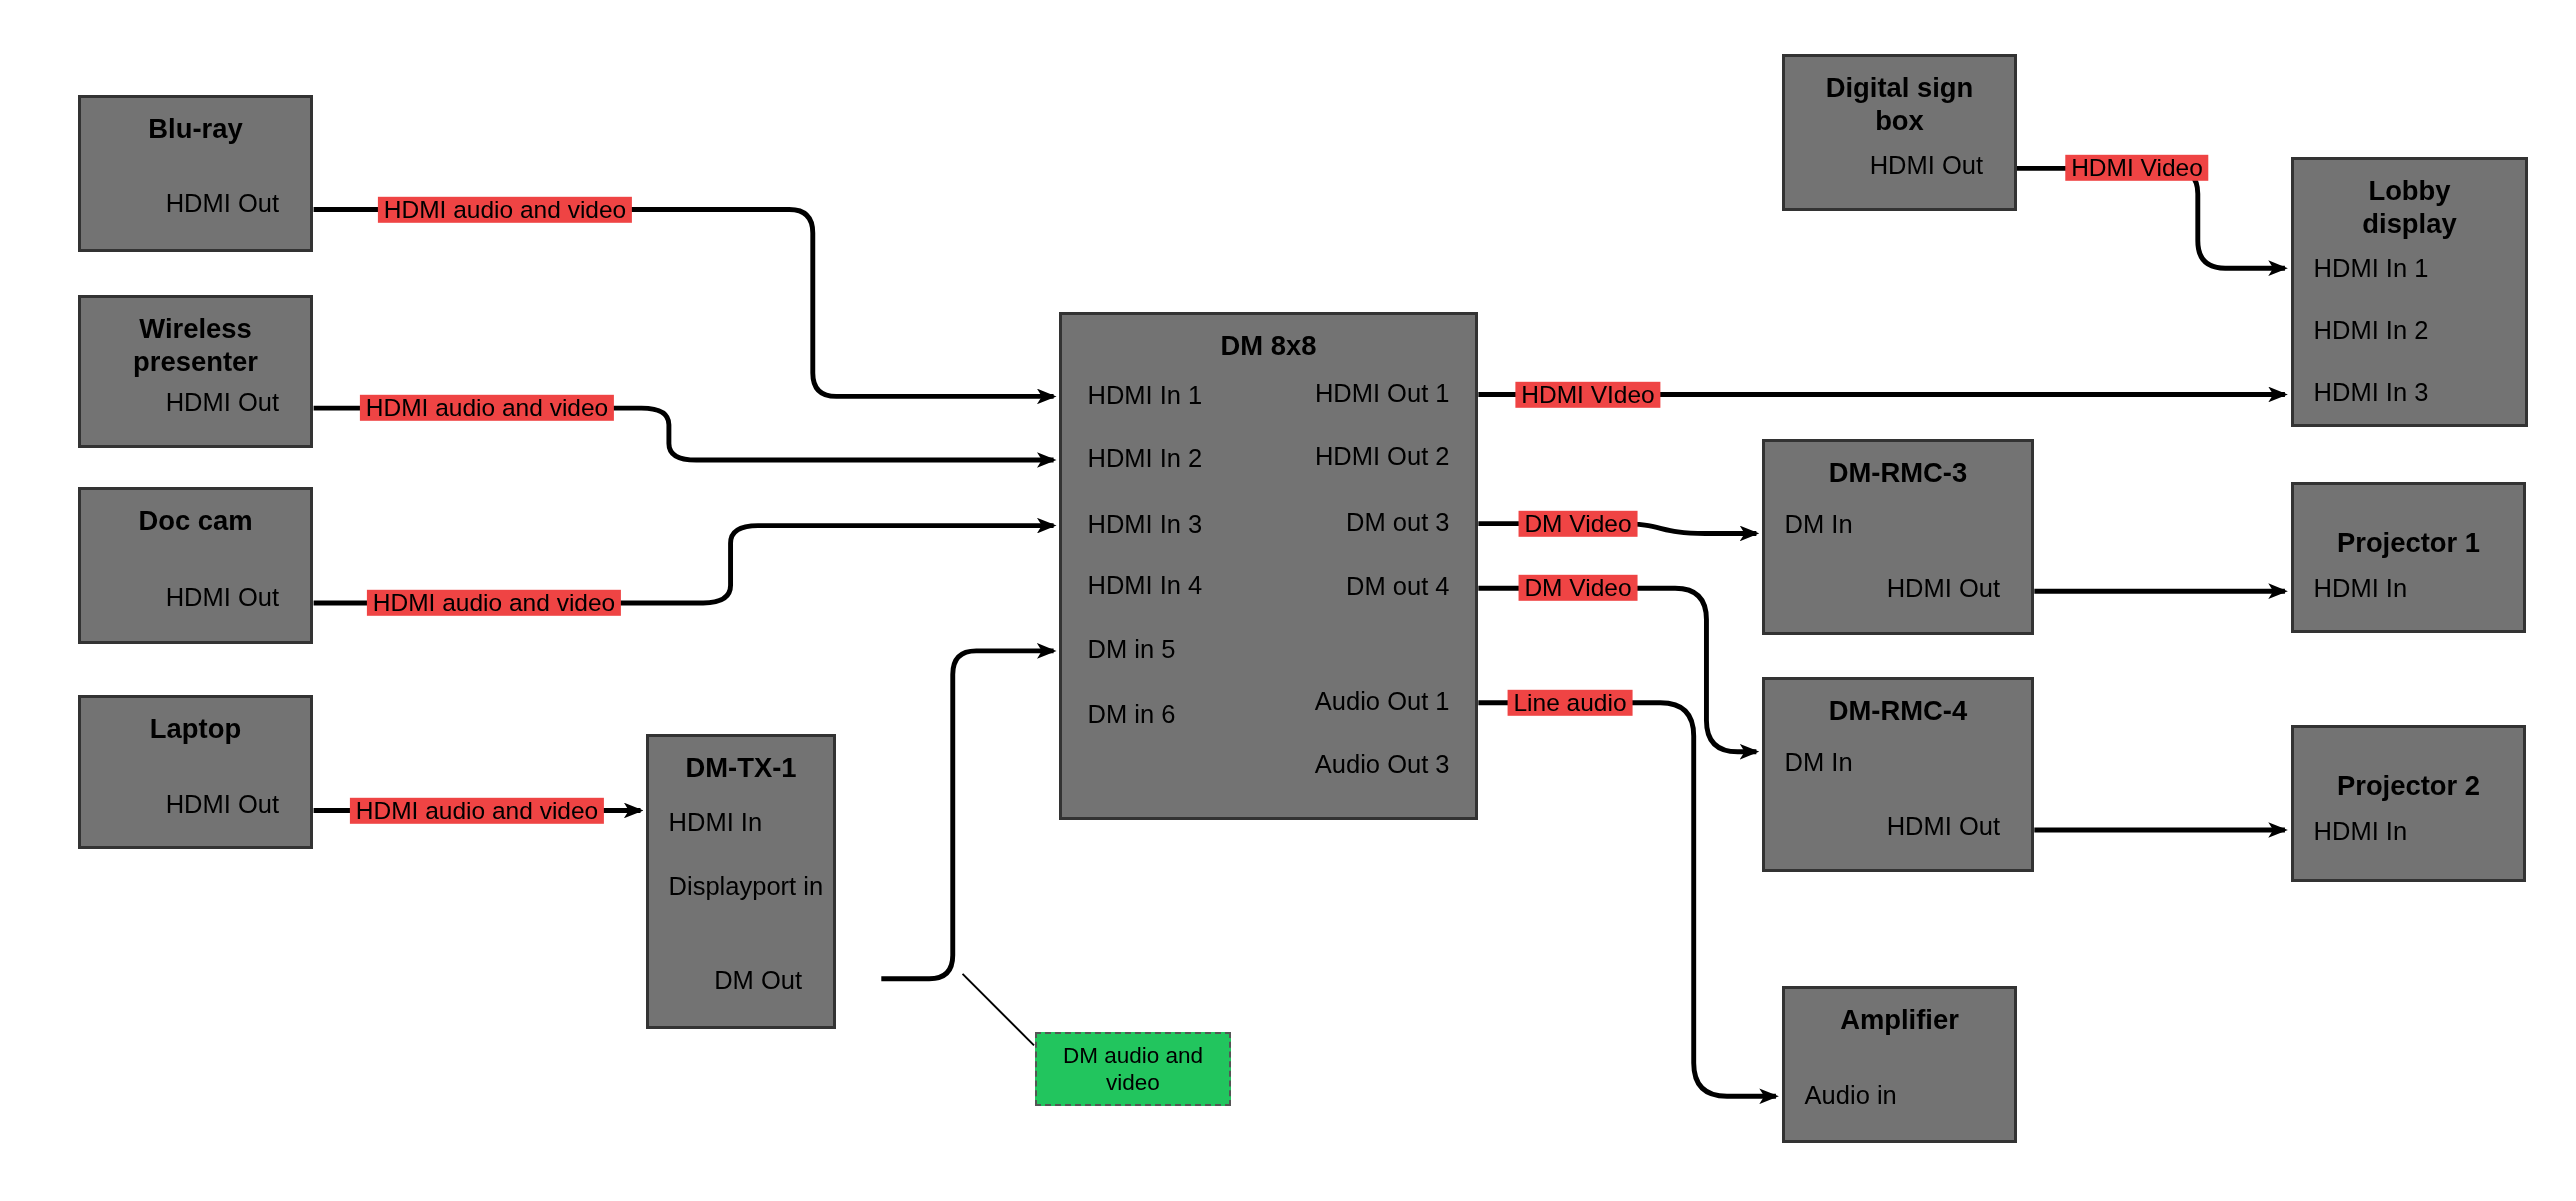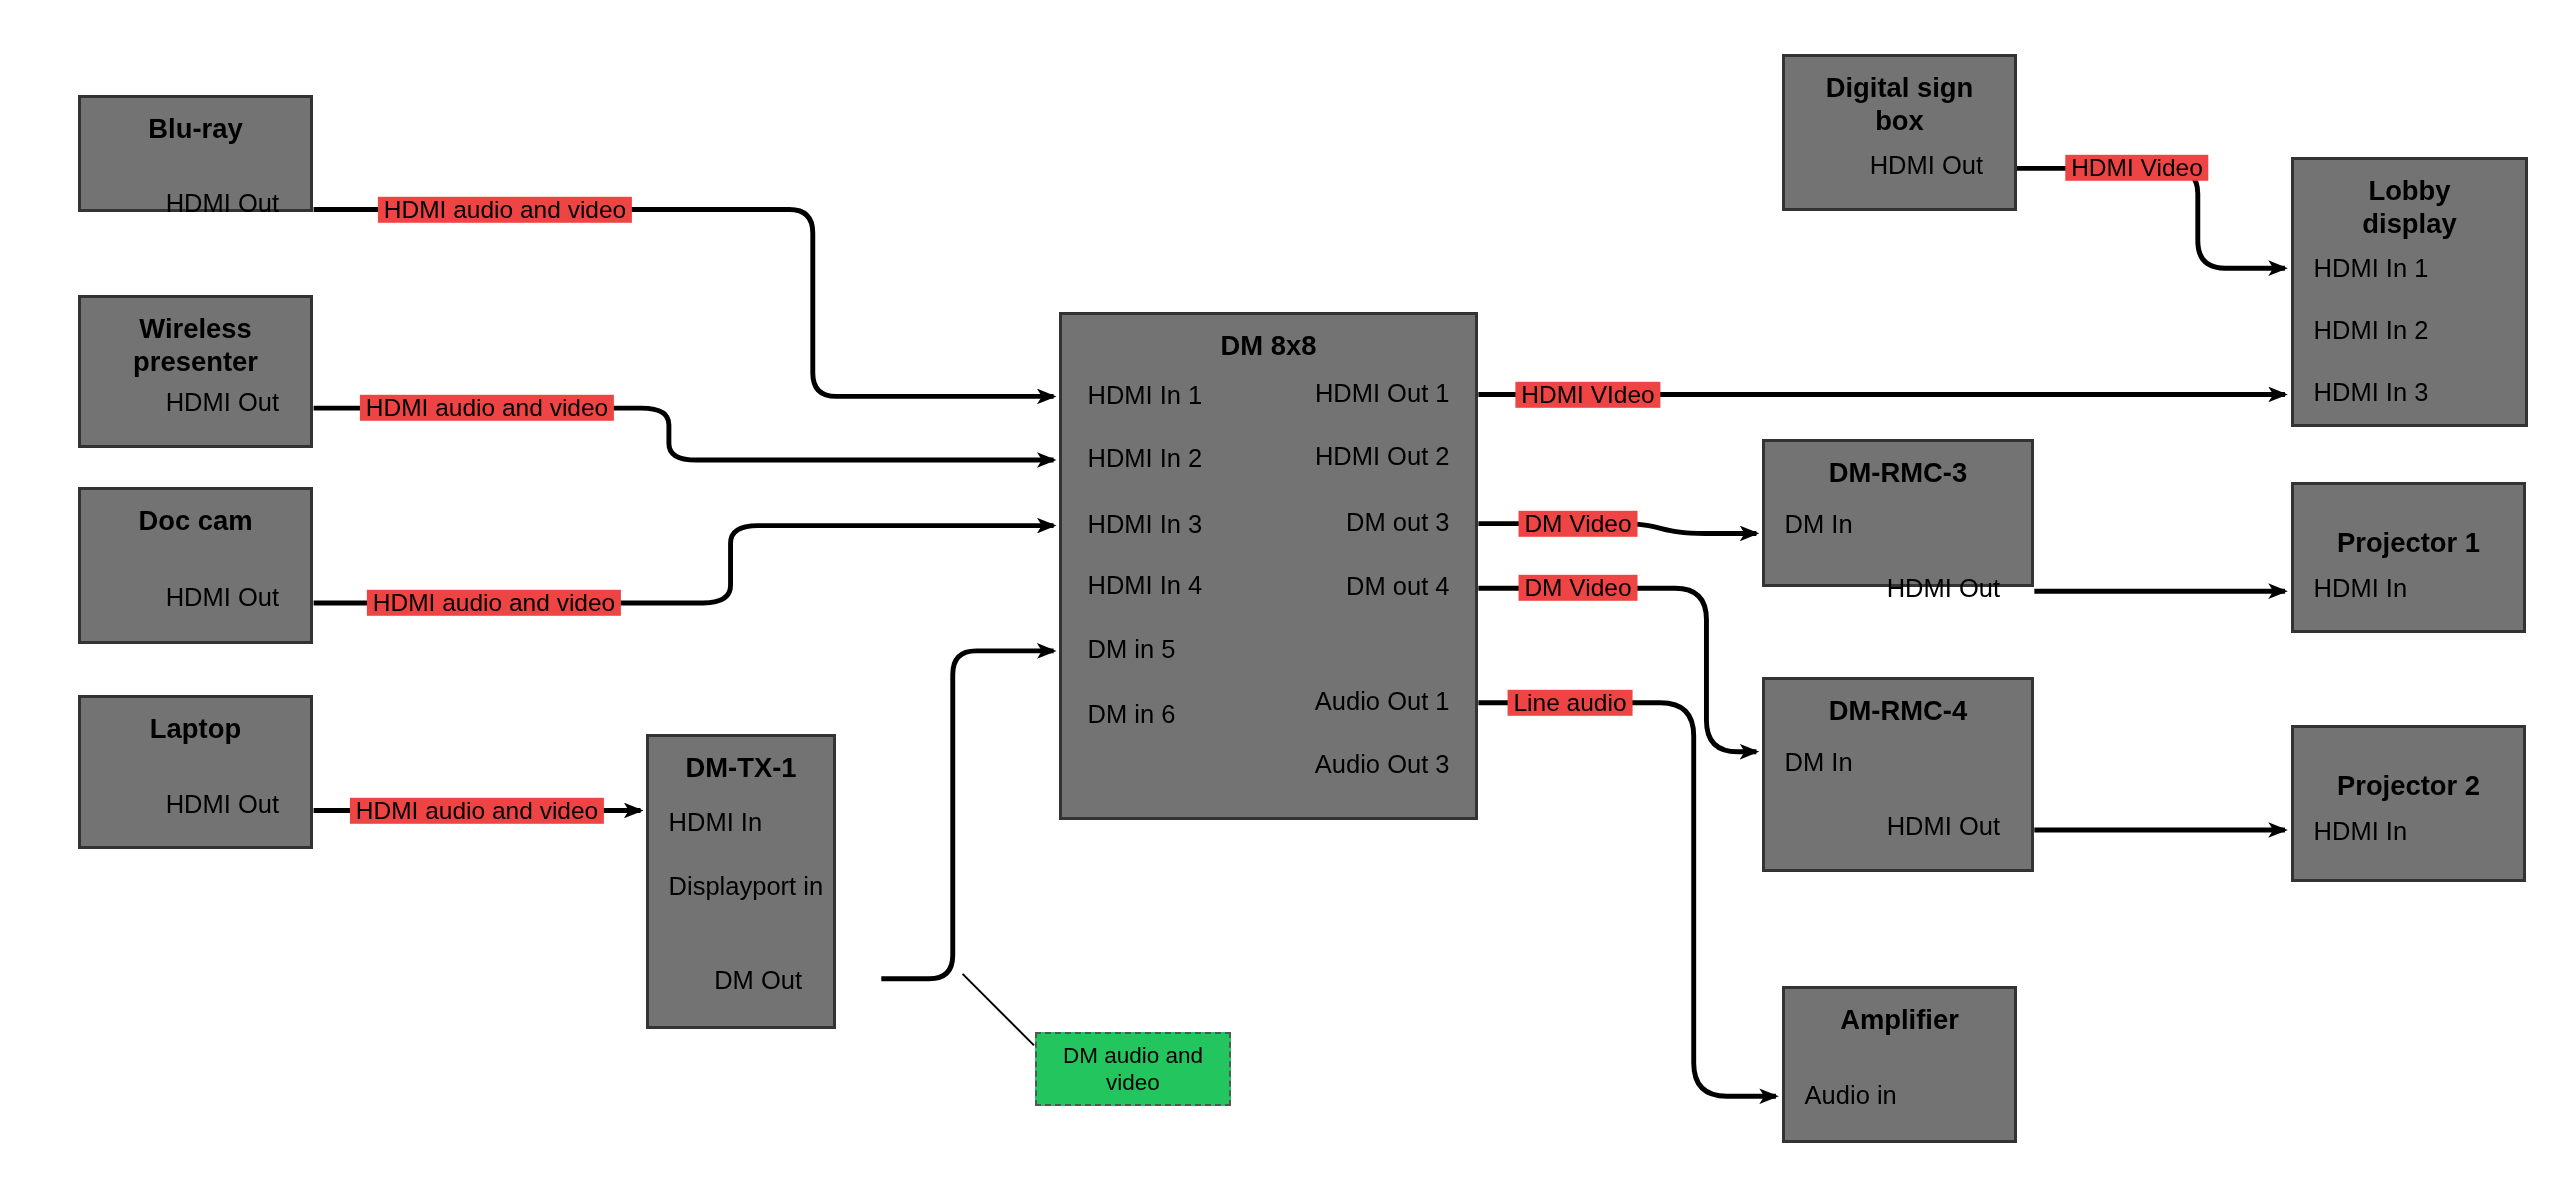--- a/index.html
+++ b/index.html
@@ -41,21 +41,21 @@
     <path class="leader" d="M 983 995 L 1056 1068"></path>
     <path class="wire" d="M 1510 403 H 2334" marker-end="url(#arrow)"></path>
     <path class="wire" d="M 2060 172 H 2217 Q 2245 172 2245 198 V 246 Q 2245 274 2273 274 H 2334" marker-end="url(#arrow)"></path>
     <path class="wire" d="M 1510 535 H 1652 C 1702 535 1692 545 1742 545 H 1794" marker-end="url(#arrow)"></path>
     <path class="wire" d="M 1510 601 H 1711 Q 1743 601 1743 633 V 736 Q 1743 768 1775 768 H 1794" marker-end="url(#arrow)"></path>
     <path class="wire" d="M 1510 718 H 1696 Q 1730 718 1730 752 V 1086 Q 1730 1120 1764 1120 H 1814" marker-end="url(#arrow)"></path>
     <path class="wire" d="M 2078 604 H 2334" marker-end="url(#arrow)"></path>
     <path class="wire" d="M 2078 848 H 2334" marker-end="url(#arrow)"></path>
   </svg>
 
-  <div class="node" style="left:78px;top:95px;width:235px;height:117px">
+  <div class="node" style="left:78px;top:95px;width:235px;height:157px">
     <div class="title">Blu-ray</div>
     <span class="port pr" style="top:93px">HDMI Out</span>
   </div>
 
   <div class="node" style="left:78px;top:295px;width:235px;height:153px">
     <div class="title">Wireless presenter</div>
     <span class="port pr" style="top:92px">HDMI Out</span>
   </div>
 
   <div class="node" style="left:78px;top:487px;width:235px;height:157px">
@@ -96,21 +96,21 @@
     <span class="port pr" style="top:96px">HDMI Out</span>
   </div>
 
   <div class="node" style="left:2291px;top:157px;width:237px;height:270px">
     <div class="title">Lobby display</div>
     <span class="port pl" style="top:96px">HDMI In 1</span>
     <span class="port pl" style="top:158px">HDMI In 2</span>
     <span class="port pl" style="top:220px">HDMI In 3</span>
   </div>
 
-  <div class="node" style="left:1762px;top:439px;width:272px;height:148px">
+  <div class="node" style="left:1762px;top:439px;width:272px;height:196px">
     <div class="title">DM-RMC-3</div>
     <span class="port pl" style="top:70px">DM In</span>
     <span class="port pr" style="top:134px">HDMI Out</span>
   </div>
 
   <div class="node proj" style="left:2291px;top:482px;width:235px;height:151px">
     <div class="title">Projector 1</div>
     <span class="port pl" style="top:91px">HDMI In</span>
   </div>
 

